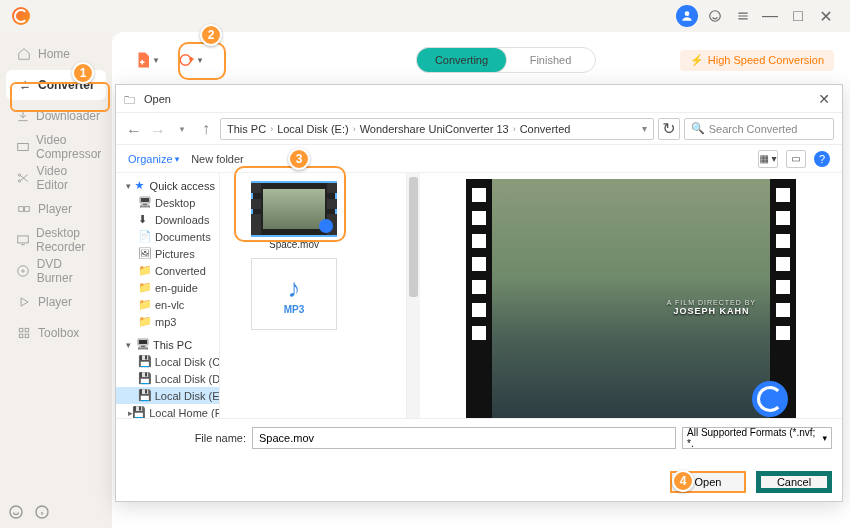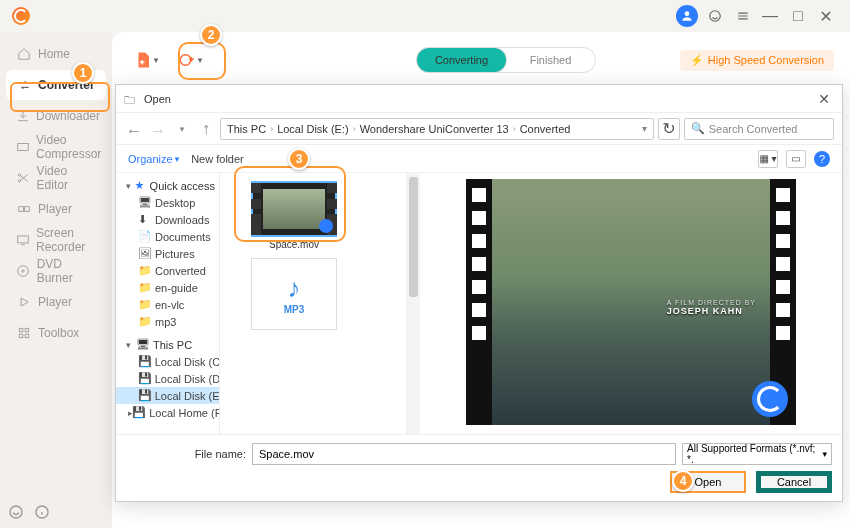--- a/index.html
+++ b/index.html
@@ -78,25 +78,25 @@
 .vscroll { width:14px; background:#f4f4f4; border-left:1px solid #eee; position:relative; }
 .vscroll .thumb-bar { position:absolute; left:2px; right:2px; top:4px; height:120px; background:#ccc; border-radius:3px; }
 
 .preview { flex:1; background:#fff; display:flex; align-items:flex-start; justify-content:center; padding:6px; position:relative; }
 .preview-frame { width:330px; height:246px; background:#000; position:relative; }
 .preview-frame .pf-film { position:absolute; top:0; bottom:0; width:26px; background:#111; }
 .preview-frame .pf-film.l { left:0; }
 .preview-frame .pf-film.r { right:0; }
 .preview-frame .pf-film .hole { width:14px; height:14px; background:#fff; margin:9px auto; }
 .preview-frame .pf-img { position:absolute; left:26px; right:26px; top:0; bottom:0; background:linear-gradient(180deg,#8a9b7a 0%,#6f8a6a 40%,#4a5f55 65%,#2a3a40 100%); }
-.preview-frame .pf-text { position:absolute; right:40px; top:120px; color:#fff; font-size:9px; letter-spacing:1px; text-shadow:0 1px 2px #000; text-align:left; }
+.preview-frame .pf-text { position:absolute; right:40px; top:120px; color:#fff; font-size:9px; letter-spacing:1px; text-shadow:0 1px 2px #000; text-align:center; }
 .preview-frame .pf-qt { position:absolute; right:8px; bottom:8px; width:36px; height:36px; background:#2b7cff; border-radius:50%; display:flex;align-items:center;justify-content:center; }
 .preview-frame .pf-qt::after { content:""; width:20px; height:20px; border:3px solid #fff; border-radius:50%; border-right-color:transparent; }
 
-.dlg-footer { padding:8px 10px; display:flex; flex-direction:column; gap:6px; border-top:1px solid #eee; }
+.dlg-footer { padding:8px 10px; display:flex; flex-direction:column; gap:22px; border-top:1px solid #eee; }
 .fn-row { display:flex; align-items:center; gap:6px; }
 .fn-row .lbl { font-size:11px; color:#333; width:120px; text-align:right; }
 .fn-row .fn-input { flex:1; height:22px; border:1px solid #bbb; font-size:11px; padding:0 6px; }
 .fn-row .fmt { width:150px; height:22px; border:1px solid #bbb; font-size:10px; display:flex;align-items:center; padding:0 4px; justify-content:space-between; cursor:pointer; }
 .btn-row { display:flex; justify-content:flex-end; gap:10px; }
 .btn-row .btn { width:76px; height:22px; border:5px solid #0f766e; background:#f5f5f5; font-size:11px; cursor:pointer; display:flex;align-items:center;justify-content:center; }
 .btn-row .btn.open { border:2px solid #ff9933; }
 
 .bottom-icons { position:absolute; left:8px; bottom:8px; display:flex; gap:10px; }
 .bottom-icons .bi { width:16px; height:16px; color:#999; cursor:pointer; }
@@ -182,21 +182,21 @@
         </span>
         <span>Player</span>
       </div>
     <div class="side-item">
         <span class="si-icon">
           <svg viewBox="0 0 24 24">
             <rect x="3" y="5" width="18" height="12"></rect>
             <path d="M9 20h6"></path>
           </svg>
         </span>
-        <span>Screen Recorder</span>
+        <span>Desktop Recorder</span>
       </div>
     <div class="side-item">
         <span class="si-icon">
           <svg viewBox="0 0 24 24">
             <circle cx="12" cy="12" r="9"></circle>
             <circle cx="12" cy="12" r="2"></circle>
           </svg>
         </span>
         <span>DVD Burner</span>
       </div>

